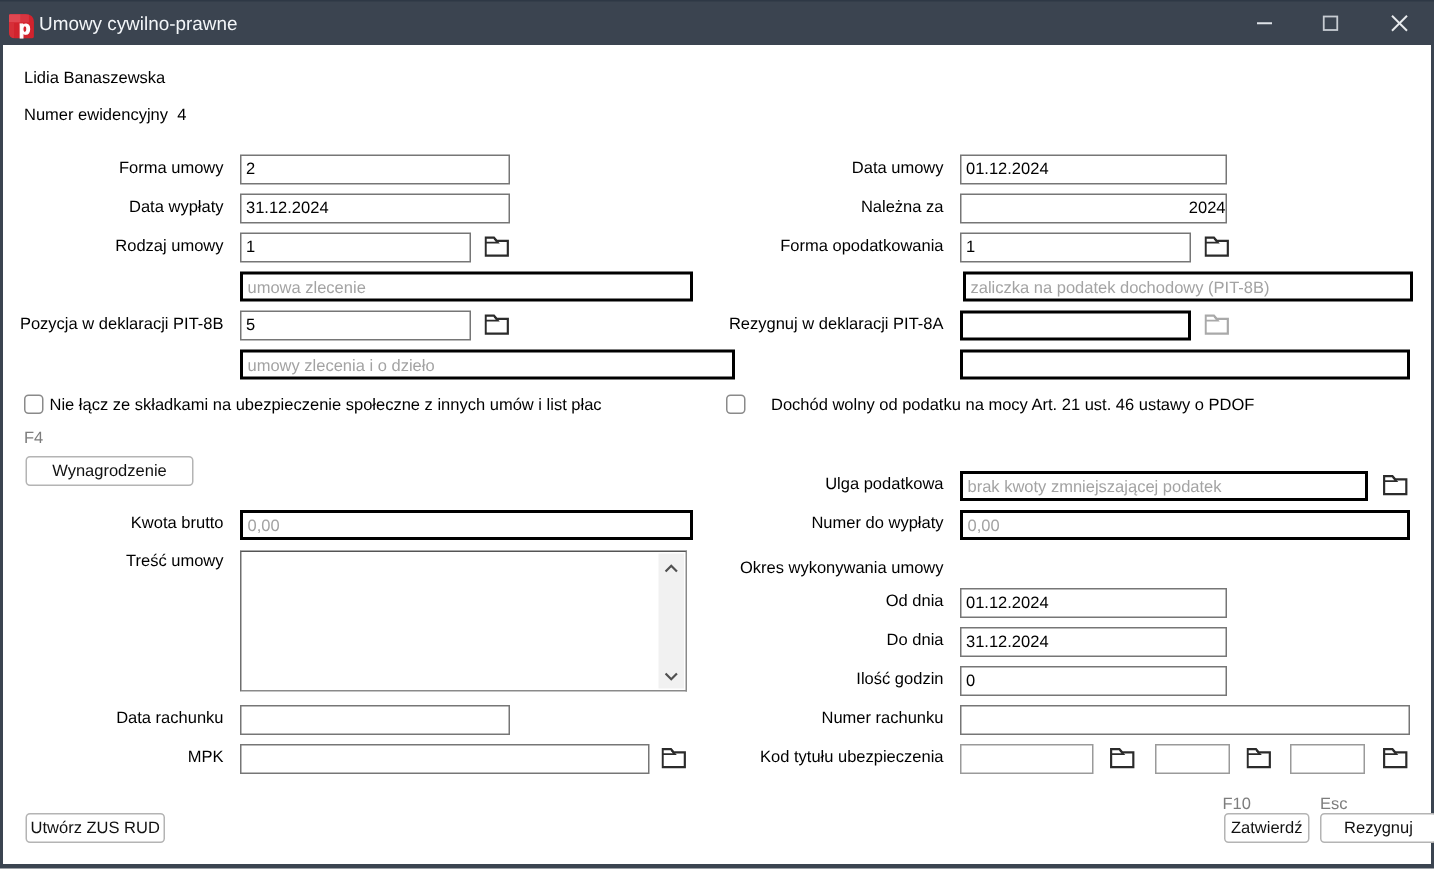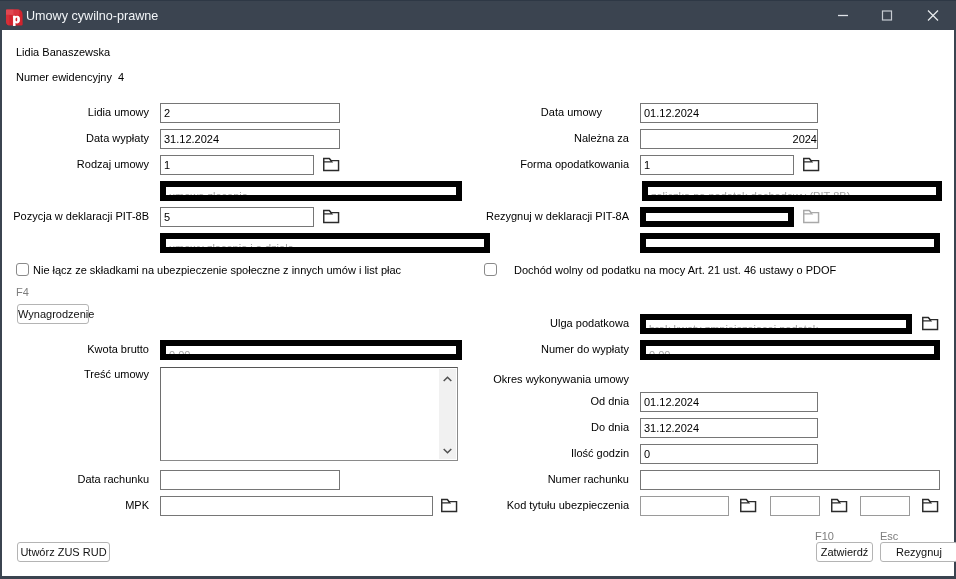--- a/index.html
+++ b/index.html
@@ -10,21 +10,21 @@
     background:#3b4450; }
   .titlebar { position:absolute; left:0; top:0; width:956px; height:30px;
     background:#3b4450; border-top:1px solid #2e3845; }
   .body { position:absolute; left:2px; top:30px; width:952px; height:546px;
     background:#ffffff; }
   .t { position:absolute; font-size:11px; color:#000; white-space:nowrap; }
   .lblL { position:absolute; width:147px; text-align:right; font-size:11px; color:#000; white-space:nowrap; }
   .lblR { position:absolute; width:149px; text-align:right; font-size:11px; color:#000; white-space:nowrap; }
   .inp { position:absolute; height:20px; background:#fff; border:1px solid #767676;
     font-size:11px; color:#000; line-height:18px; padding-left:3px; white-space:nowrap; overflow:hidden; }
-  .dis { border:6px solid #000000; color:#a3a3a3; }
+  .dis { border:2px solid #000000; color:#a3a3a3; }
   .fold { position:absolute; width:17px; height:15px; }
   .btn { position:absolute; height:20px; background:#fff; border:1px solid #b4b4b4;
     border-radius:3px; font-size:11px; color:#111; text-align:center; line-height:18px; white-space:nowrap; }
   .gray { color:#7d7d7d; font-size:11px; }
   .chk { position:absolute; width:13px; height:13px; background:#fff;
     border:1px solid #8a8a8a; border-radius:3px; }
   .ta { position:absolute; background:#fff; border:1px solid #8a8a8a; border-top-color:#555; border-left-color:#6e6e6e; }
   .sb { position:absolute; top:1px; right:1px; bottom:1px; width:17px; background:#f1f1f1; }
 </style>
 </head>
@@ -57,21 +57,21 @@
       <line x1="5" y1="9.5" x2="15" y2="19.5" stroke="#e8ebee" stroke-width="1.3"></line>
       <line x1="15" y1="9.5" x2="5" y2="19.5" stroke="#e8ebee" stroke-width="1.3"></line>
     </svg>
   </div>
 
   <div class="body">
 
     <div class="t" style="left:14px; top:16px;">Lidia Banaszewska</div>
     <div class="t" style="left:14px; top:41px;">Numer ewidencyjny&nbsp; 4</div>
 
-    <div class="lblL" style="left:0px; top:76px;">Lidia umowy</div>
+    <div class="lblL" style="left:0px; top:76px;">Forma umowy</div>
     <div class="inp" style="left:158px; top:73px; width:180px;">2</div>
 
     <div class="lblL" style="left:0px; top:102px;">Data wypłaty</div>
     <div class="inp" style="left:158px; top:99px; width:180px;">31.12.2024</div>
 
     <div class="lblL" style="left:0px; top:128px;">Rodzaj umowy</div>
     <div class="inp" style="left:158px; top:125px; width:154px;">1</div>
     <svg class="fold" style="left:321px; top:127px;" viewBox="0 0 17 15">
       <path d="M0.75 13.4 V1.4 H6.3 L8.2 3.6 H15.55 V13.4 Z" fill="#fff" stroke="#2b2b2b" stroke-width="1.45"></path>
       <path d="M0.75 4.8 H8.9 L6.6 2.1" fill="none" stroke="#2b2b2b" stroke-width="1.2"></path>
@@ -81,21 +81,21 @@
 
     <div class="lblL" style="left:0px; top:180px;">Pozycja w deklaracji PIT-8B</div>
     <div class="inp" style="left:158px; top:177px; width:154px;">5</div>
     <svg class="fold" style="left:321px; top:179px;" viewBox="0 0 17 15">
       <path d="M0.75 13.4 V1.4 H6.3 L8.2 3.6 H15.55 V13.4 Z" fill="#fff" stroke="#2b2b2b" stroke-width="1.45"></path>
       <path d="M0.75 4.8 H8.9 L6.6 2.1" fill="none" stroke="#2b2b2b" stroke-width="1.2"></path>
     </svg>
 
     <div class="inp dis" style="left:158px; top:203px; width:330px;">umowy zlecenia i o dzieło</div>
 
-    <div class="lblR" style="left:451px; top:76px;">Data umowy</div>
+    <div class="lblR" style="left:478px; top:76px;">Data umowy</div>
     <div class="inp" style="left:638px; top:73px; width:178px;">01.12.2024</div>
 
     <div class="lblR" style="left:478px; top:102px;">Należna za</div>
     <div class="inp" style="left:638px; top:99px; width:178px; padding-left:19px;text-align:right;">2024</div>
 
     <div class="lblR" style="left:478px; top:128px;">Forma opodatkowania</div>
     <div class="inp" style="left:638px; top:125px; width:154px;">1</div>
     <svg class="fold" style="left:801px; top:127px;" viewBox="0 0 17 15">
       <path d="M0.75 13.4 V1.4 H6.3 L8.2 3.6 H15.55 V13.4 Z" fill="#fff" stroke="#2b2b2b" stroke-width="1.45"></path>
       <path d="M0.75 4.8 H8.9 L6.6 2.1" fill="none" stroke="#2b2b2b" stroke-width="1.2"></path>
@@ -111,21 +111,21 @@
     </svg>
 
     <div class="inp dis" style="left:638px; top:203px; width:300px;"></div>
 
     <div class="chk" style="left:14px; top:233px;"></div>
     <div class="t" style="left:31px; top:234px;">Nie łącz ze składkami na ubezpieczenie społeczne z innych umów i list płac</div>
     <div class="chk" style="left:482px; top:233px;"></div>
     <div class="t" style="left:499px; top:234px;padding-left:13px;">Dochód wolny od podatku na mocy Art. 21 ust. 46 ustawy o PDOF</div>
 
     <div class="t gray" style="left:14px; top:256px;">F4</div>
-    <div class="btn" style="left:15px; top:274px; width:72px;">Wynagrodzenie</div>
+    <div class="btn" style="left:15px; top:274px; width:112px;">Wynagrodzenie</div>
 
     <div class="lblR" style="left:478px; top:287px;">Ulga podatkowa</div>
     <div class="inp dis" style="left:638px; top:284px; width:272px;">brak kwoty zmniejszającej podatek</div>
     <svg class="fold" style="left:920px; top:286px;" viewBox="0 0 17 15">
       <path d="M0.75 13.4 V1.4 H6.3 L8.2 3.6 H15.55 V13.4 Z" fill="#fff" stroke="#2b2b2b" stroke-width="1.45"></path>
       <path d="M0.75 4.8 H8.9 L6.6 2.1" fill="none" stroke="#2b2b2b" stroke-width="1.2"></path>
     </svg>
 
     <div class="lblL" style="left:0px; top:313px;">Kwota brutto</div>
     <div class="inp dis" style="left:158px; top:310px; width:302px;">0,00</div>

